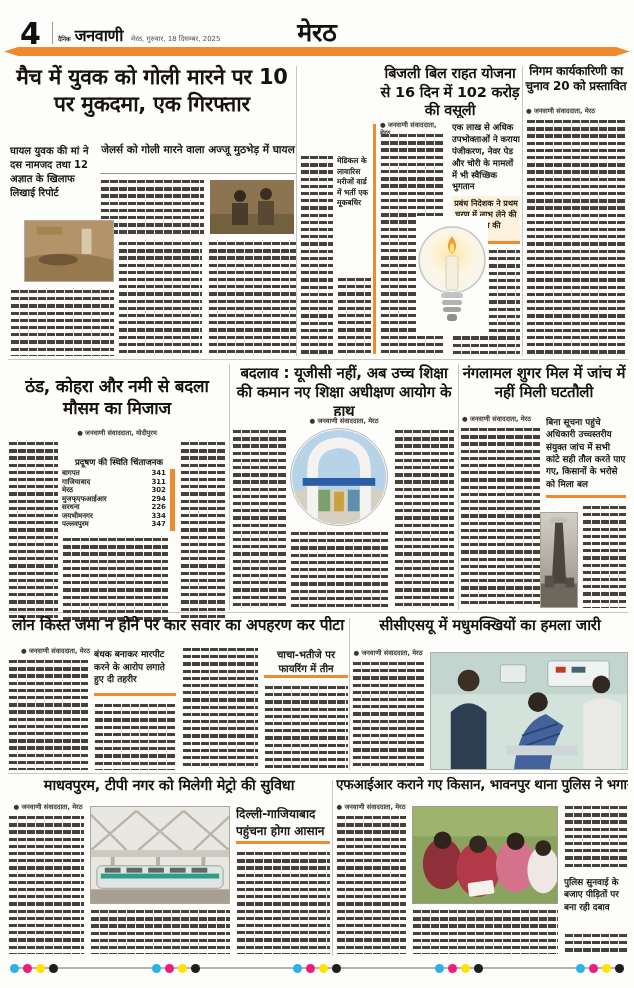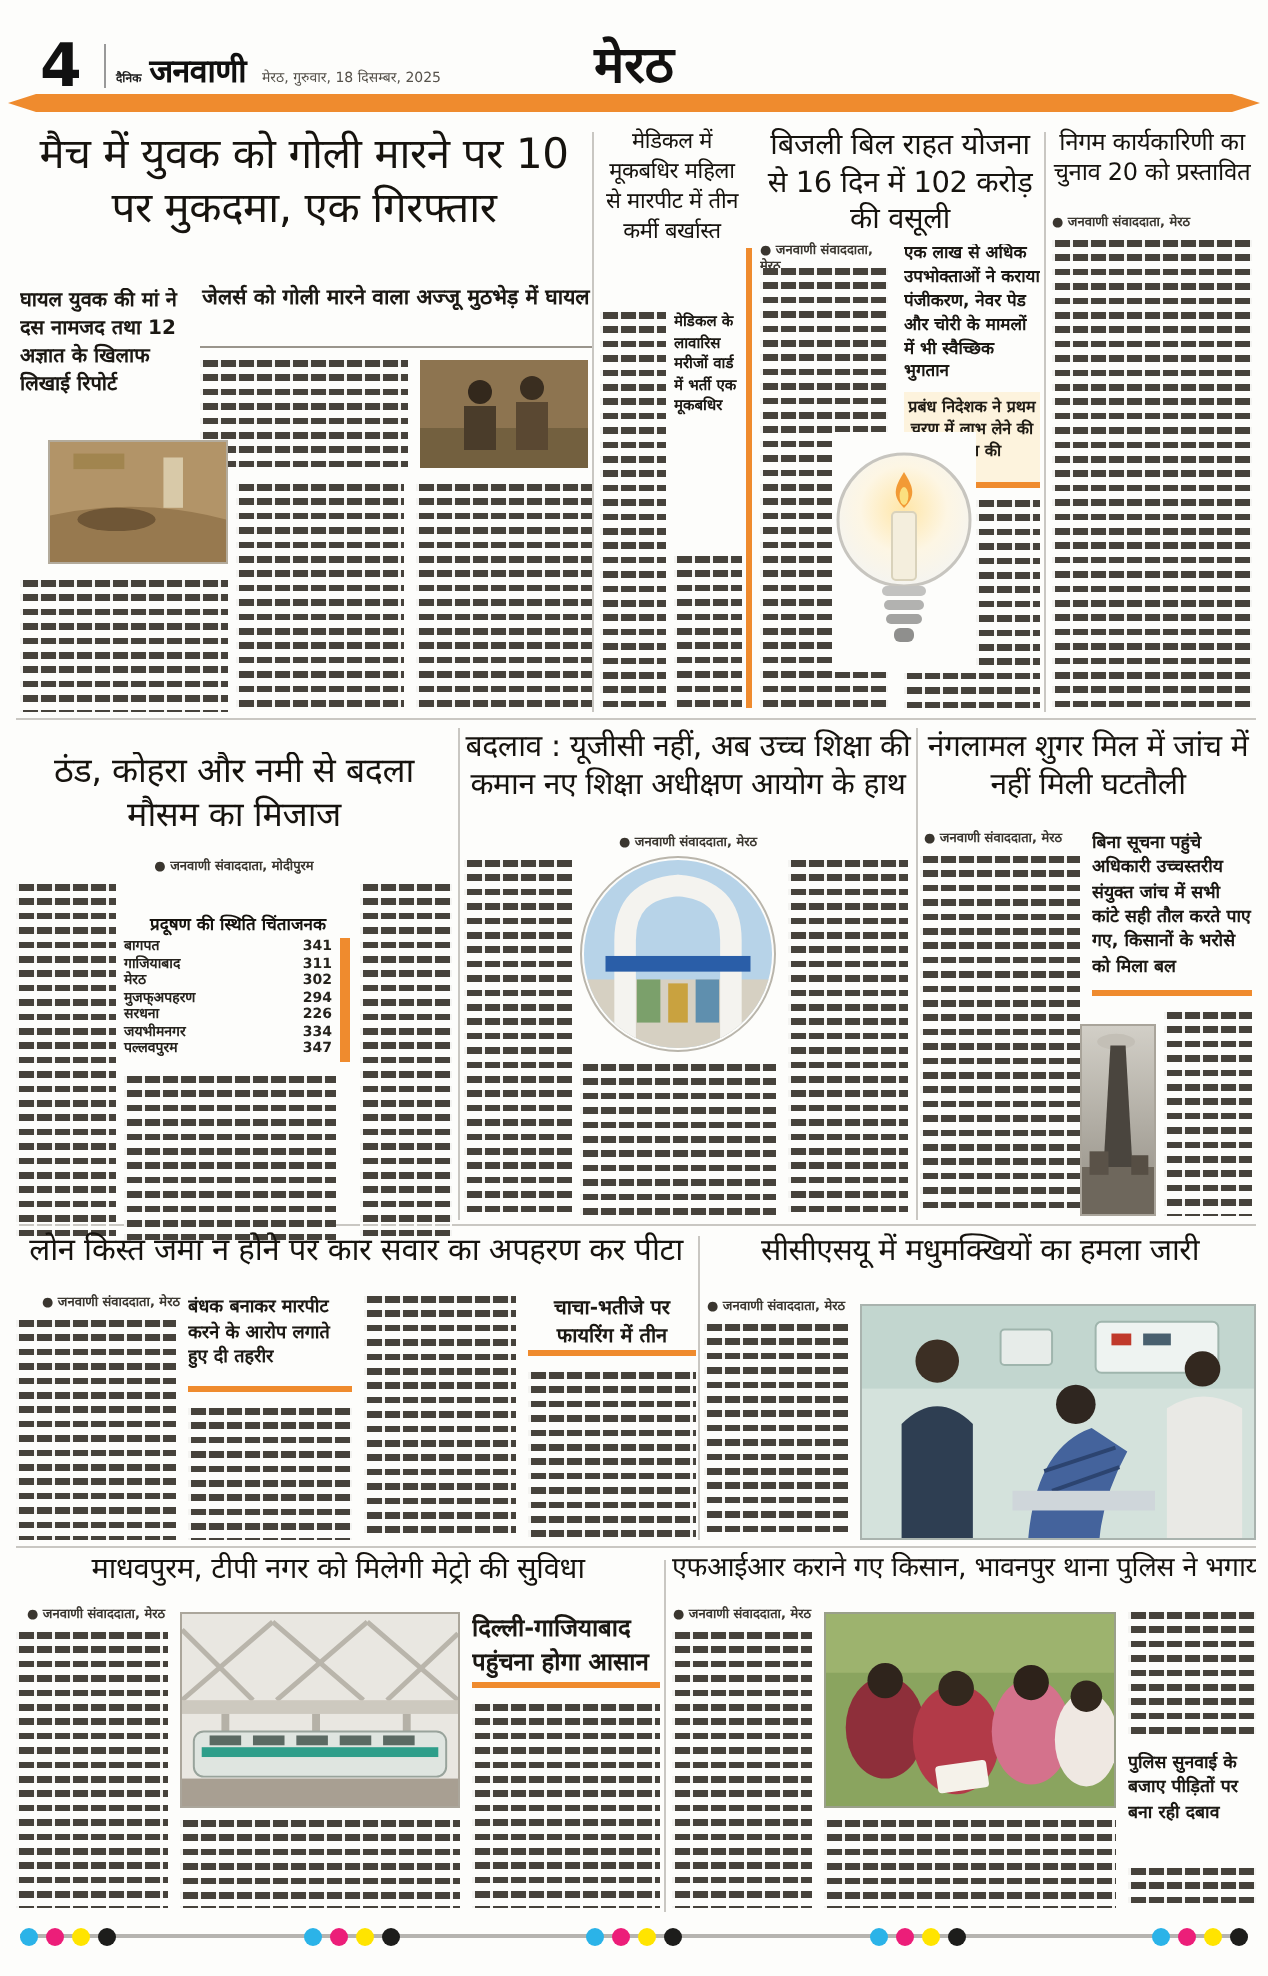--- a/index.html
+++ b/index.html
@@ -1,21 +1,21 @@
 <!DOCTYPE html>
 <html><head>
 <meta charset="utf-8">
 <style>
   :root{ --accent:#ef8b2e; --ink:#17140f; --rule:#c9c7c2; }
   *{margin:0;padding:0;box-sizing:border-box}
   html,body{background:#ffffff}
   body{font-family:"DejaVu Sans","Liberation Sans",sans-serif;color:var(--ink)}
   .sheet{position:relative;width:634px;height:988px;background:#fdfdfb;overflow:hidden;margin:0 auto}
   .abs{position:absolute}
-  .hl{font-weight:400;color:#16130e;text-align:center;line-height:1.28;letter-spacing:-.2px;overflow:hidden}
+  .hl{font-weight:700;color:#16130e;text-align:center;line-height:1.28;letter-spacing:-.2px;overflow:hidden}
   .nowrap{white-space:nowrap}
   .byline{font-size:6.5px;font-weight:700;color:#3a362f;line-height:1.2}
   .deck{font-weight:700;color:#1b1813;line-height:1.4;overflow:hidden}
   .greek{background-image:
      repeating-linear-gradient(90deg, rgba(253,253,251,.95) 0 1.3px, rgba(253,253,251,0) 1.3px 9px),
      repeating-linear-gradient(180deg, #46423b 0 3.3px, rgba(0,0,0,0) 3.3px 7.2px);}
   .vline{position:absolute;width:1px;background:var(--rule)}
   .hline{position:absolute;height:1px;background:var(--rule)}
   .obar{position:absolute;background:var(--accent)}
   .photo{position:absolute;overflow:hidden}
@@ -93,21 +93,20 @@
           <rect x="12" y="6" width="26" height="8" fill="#a1854f"></rect>
         </svg>
     </div>
     <div class="greek" style="position:absolute;left:2px;top:82px;width:84px;height:70px;opacity:0"></div>
     <div class="greek" style="position:absolute;left:110px;top:178px;width:84px;height:114px"></div>
     <div class="greek" style="position:absolute;left:200px;top:178px;width:88px;height:114px"></div>
     <div class="greek" style="position:absolute;left:2px;top:226px;width:104px;height:66px"></div>
   </div>
 
   <div class="abs" style="left:300px;top:64px;width:72px;height:292px;overflow:hidden">
-    <div class="hl" style="font-size:11px;height:86px;line-height:1.35">मेडिकल में मूकबधिर महिला से मारपीट में तीन कर्मी बर्खास्त</div>
     <div class="greek" style="position:absolute;left:0;top:92px;width:33px;height:198px"></div>
     <div class="deck" style="position:absolute;left:37px;top:92px;width:34px;height:118px;font-size:7.5px">मेडिकल के लावारिस मरीजों वार्ड में भर्ती एक मूकबधिर</div>
     <div class="greek" style="position:absolute;left:37px;top:214px;width:34px;height:76px"></div>
   </div>
 
   <div class="abs" style="left:380px;top:64px;width:140px;height:292px;overflow:hidden">
     <div class="hl" style="font-size:14.5px;height:54px">बिजली बिल राहत योजना से 16 दिन में 102 करोड़ की वसूली</div>
     <div class="byline" style="position:absolute;left:0;top:58px;width:64px">● जनवाणी संवाददाता, मेरठ</div>
     <div class="greek" style="position:absolute;left:0;top:70px;width:64px;height:220px"></div>
     <div class="deck" style="position:absolute;left:72px;top:58px;width:68px;height:70px;font-size:8.5px">एक लाख से अधिक उपभोक्ताओं ने कराया पंजीकरण, नेवर पेड और चोरी के मामलों में भी स्वैच्छिक भुगतान</div>
@@ -154,21 +153,21 @@
         </div>
       <div class="row">
           <span>गाजियाबाद</span>
           <span>311</span>
         </div>
       <div class="row">
           <span>मेरठ</span>
           <span>302</span>
         </div>
       <div class="row">
-          <span>मुजफ्अपहरण</span>
+          <span>मुजफ्एफआईआर</span>
           <span>294</span>
         </div>
       <div class="row">
           <span>सरधना</span>
           <span>226</span>
         </div>
       <div class="row">
           <span>जयभीमनगर</span>
           <span>334</span>
         </div>

